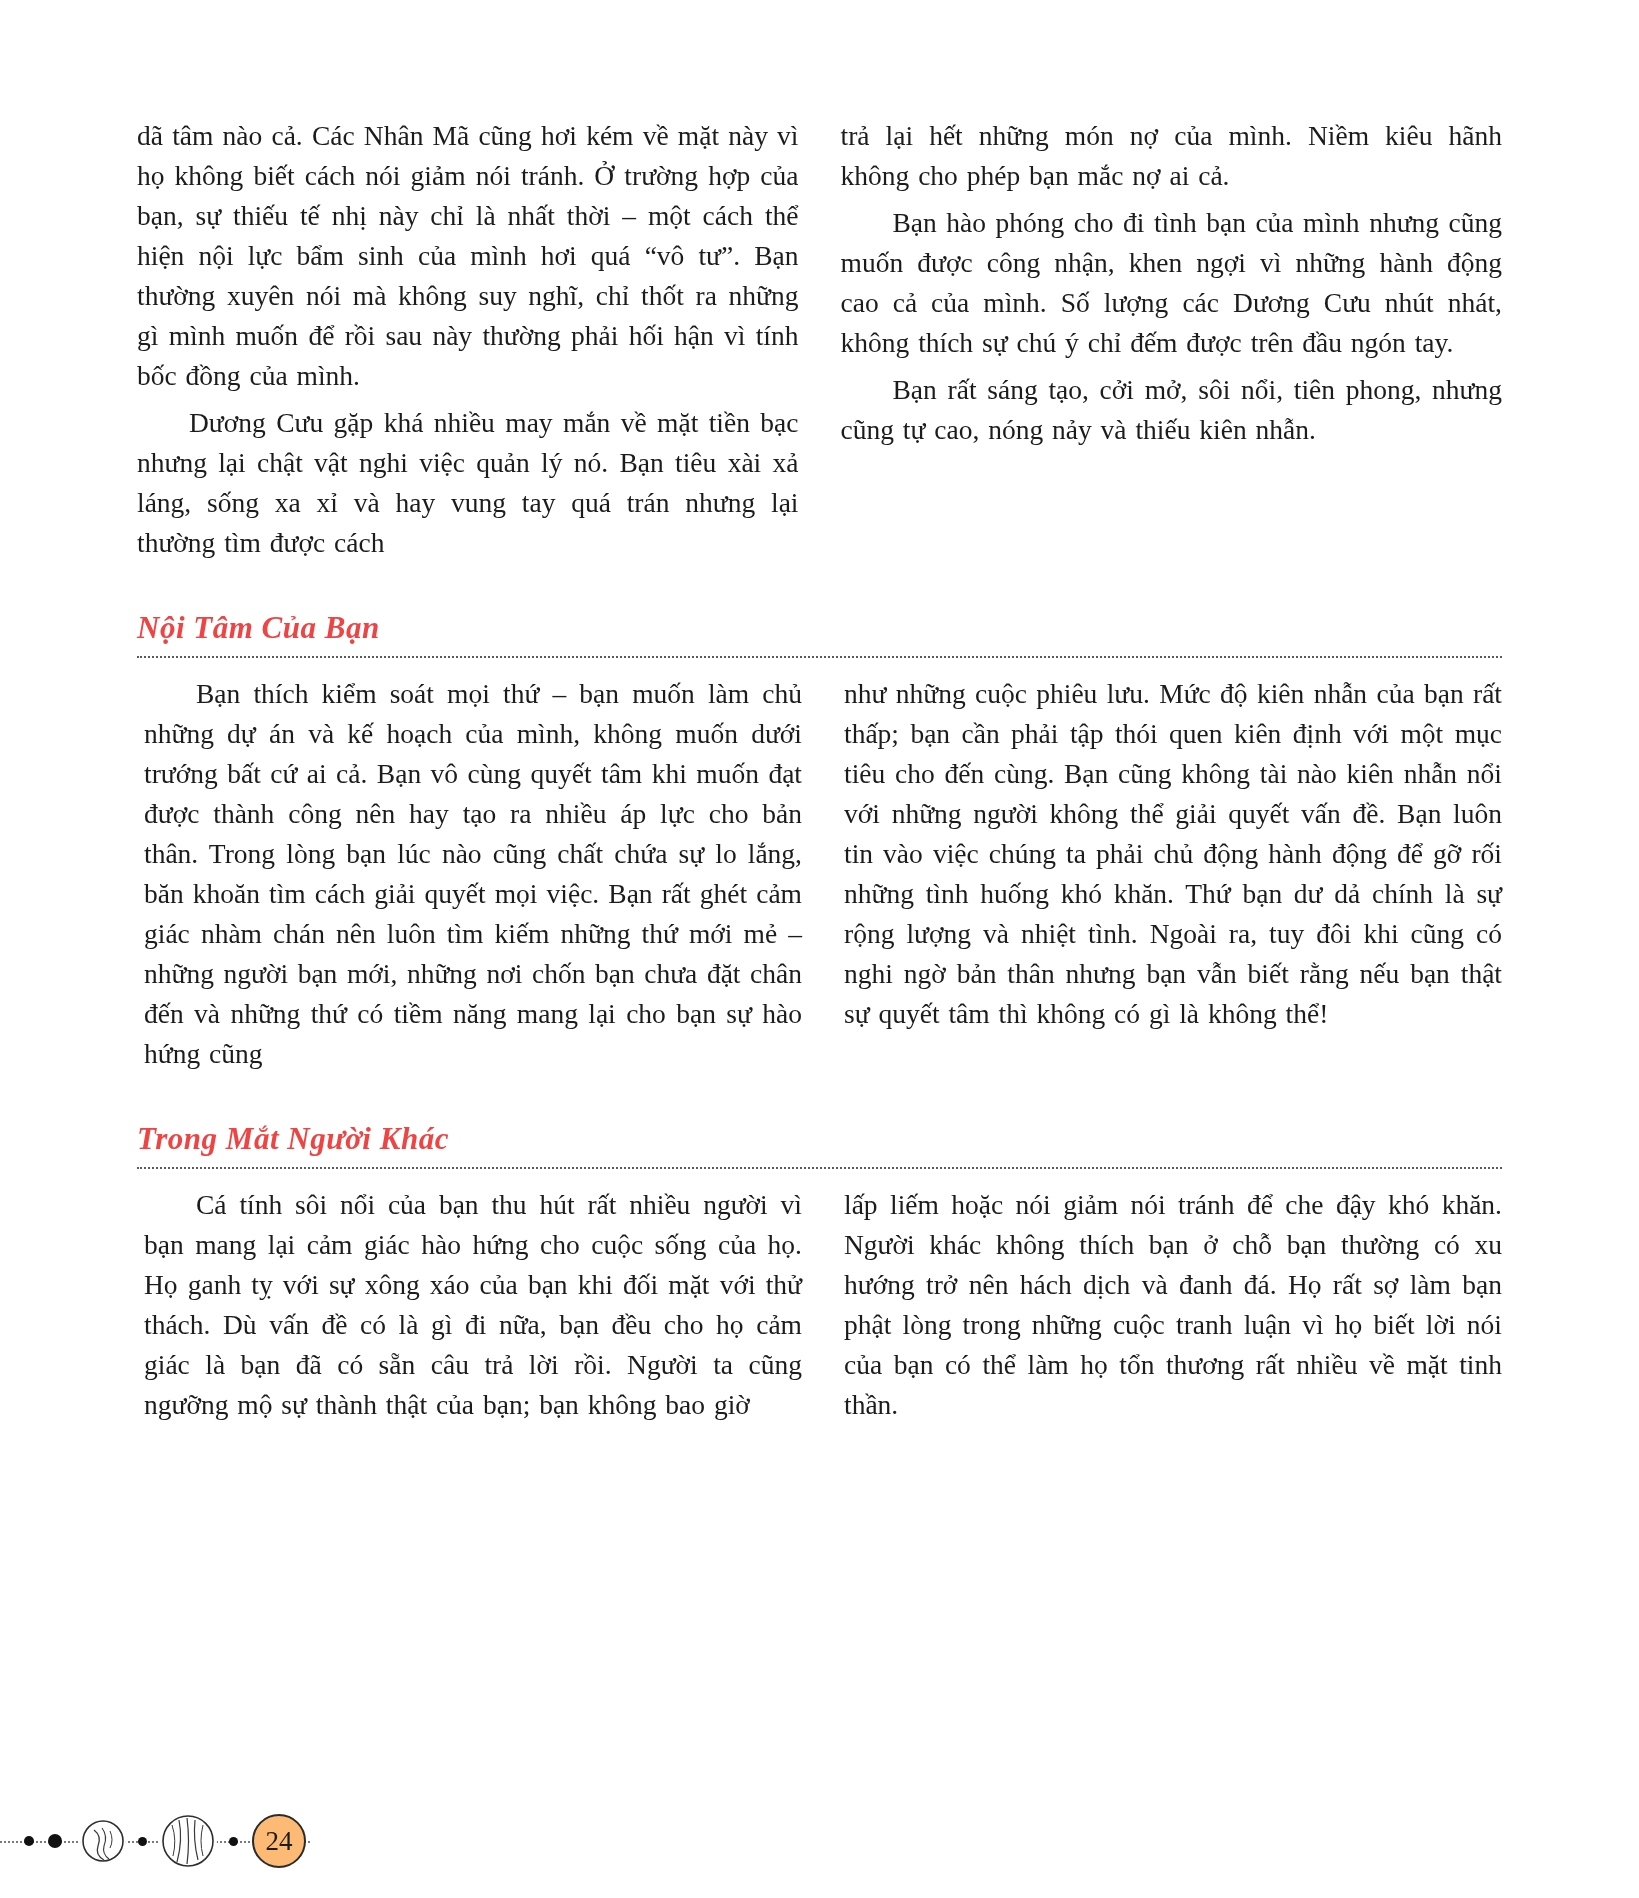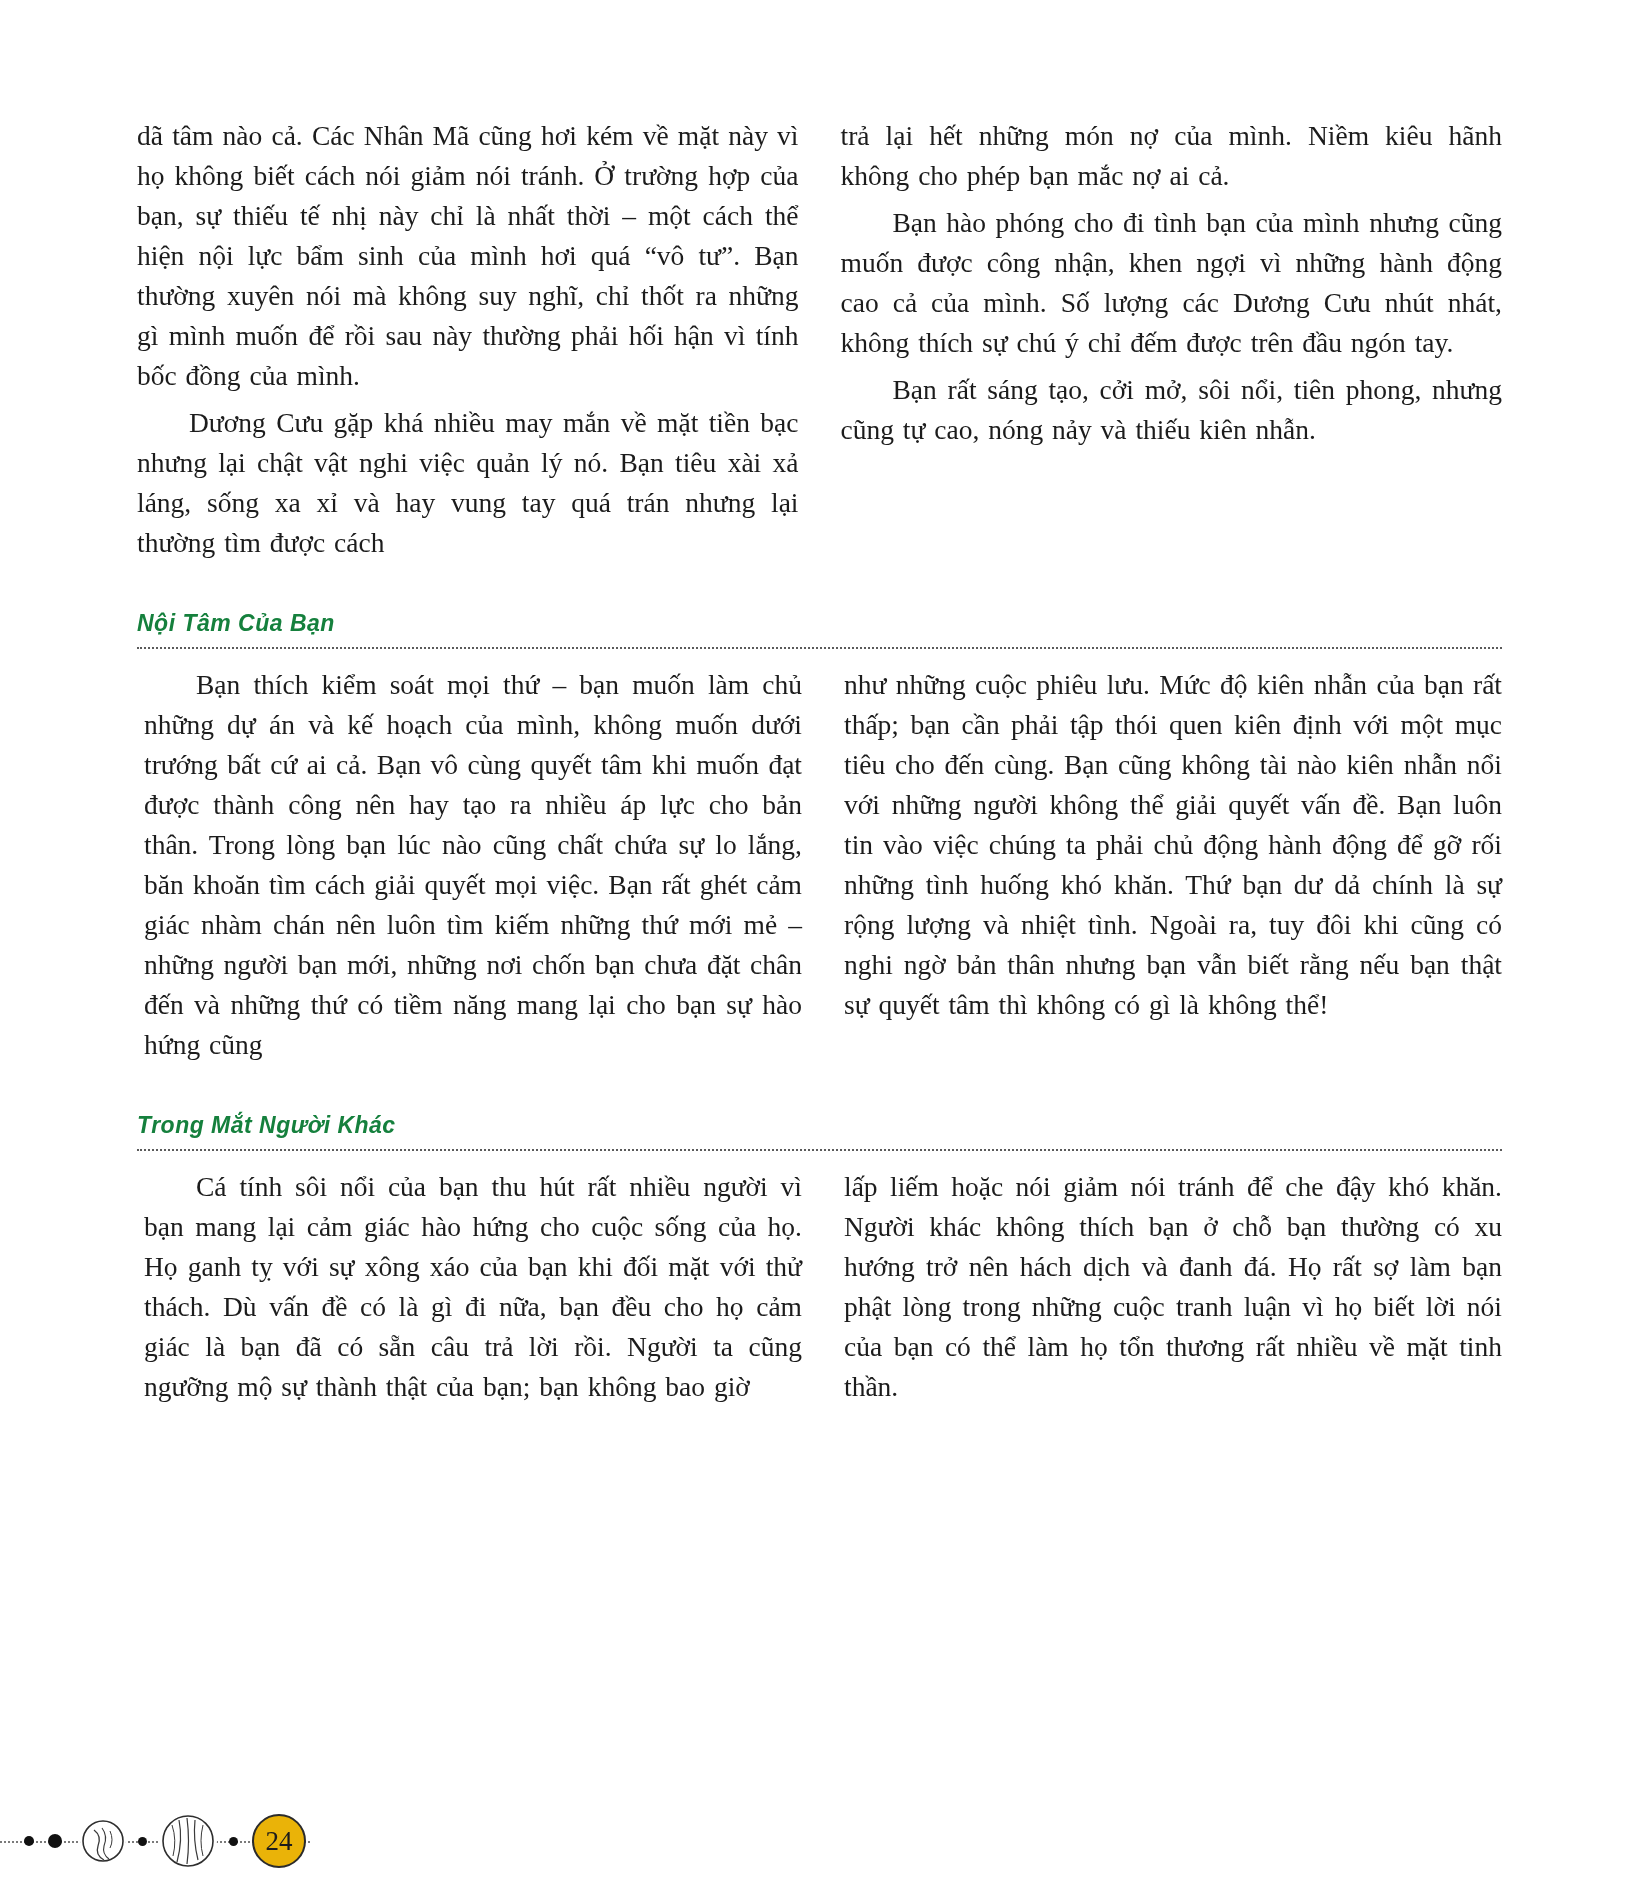--- a/index.html
+++ b/index.html
@@ -35,26 +35,26 @@
   }
   .col p.indent {
     text-indent: 52px;
     font-family: Liberation Serif, serif;
   }
   .section-heading {
     margin-top: 40px;
     margin-bottom: 16px;
   }
   .section-heading h2 {
-    font-family: Liberation Sans, sans-serif;
+    font-family: Liberation Serif, serif;
     font-style: italic;
     font-weight: bold;
-    font-size: 23px;
+    font-size: 31px;
     letter-spacing: 0.5px;
-    color: #15803d;
+    color: #ef4444;
     margin: 0 0 10px 0;
   }
   .dotted-rule {
     border-bottom: 2px dotted #5a5a5a;
     height: 0;
     width: 100%;
   }
   .section-body {
     margin-top: 14px;
     margin-left: 7px;
@@ -98,21 +98,21 @@
     justify-content: center;
   }
   .ornament-1 { width: 46px; height: 46px; margin-left: 18px; }
   .ornament-2 { width: 58px; height: 58px; margin-left: 12px; }
   .page-badge {
     width: 50px;
     height: 50px;
     margin-left: 14px;
     border: 2px solid #2b2b2b;
     border-radius: 50%;
-    background: #eab308;
+    background: #fdba74;
     display: flex;
     align-items: center;
     justify-content: center;
     font-size: 27px;
     color: #1c1c1c;
     flex: 0 0 auto;
   }
 </style>
 </head>
 <body>

